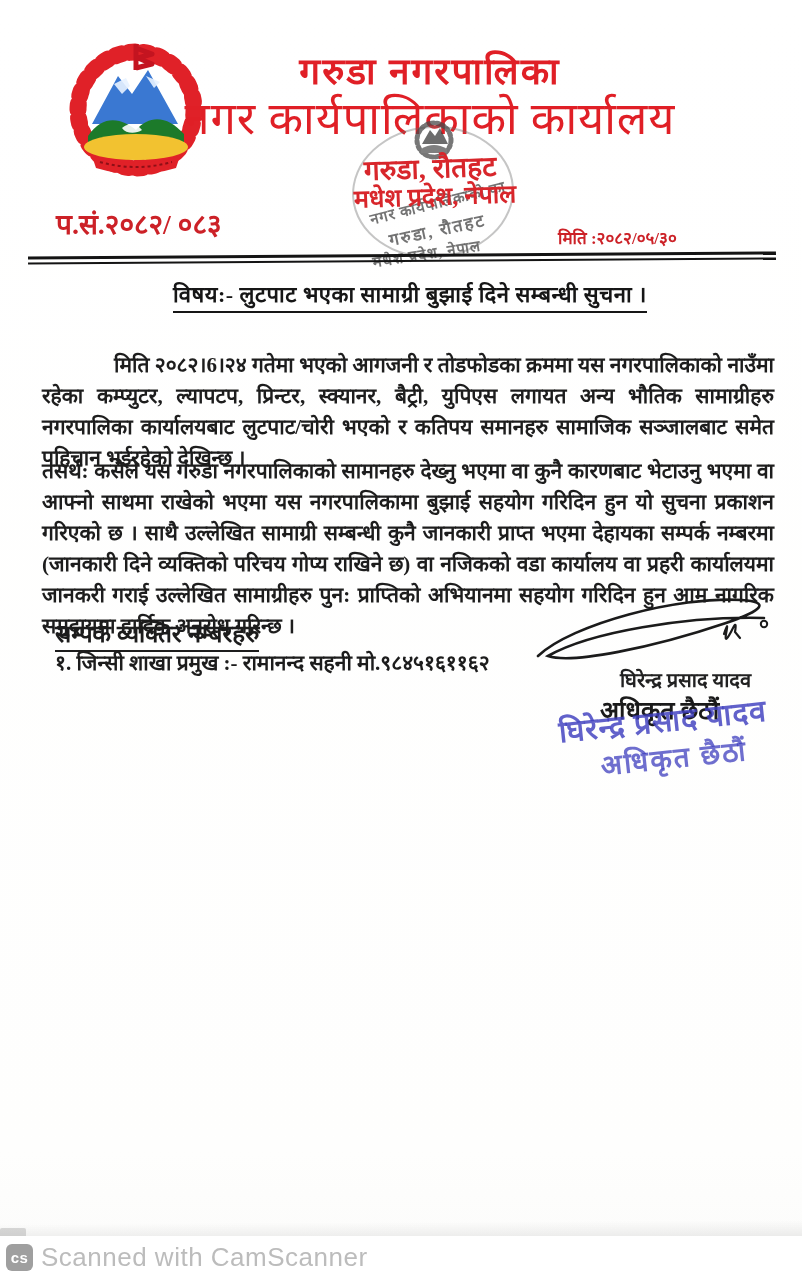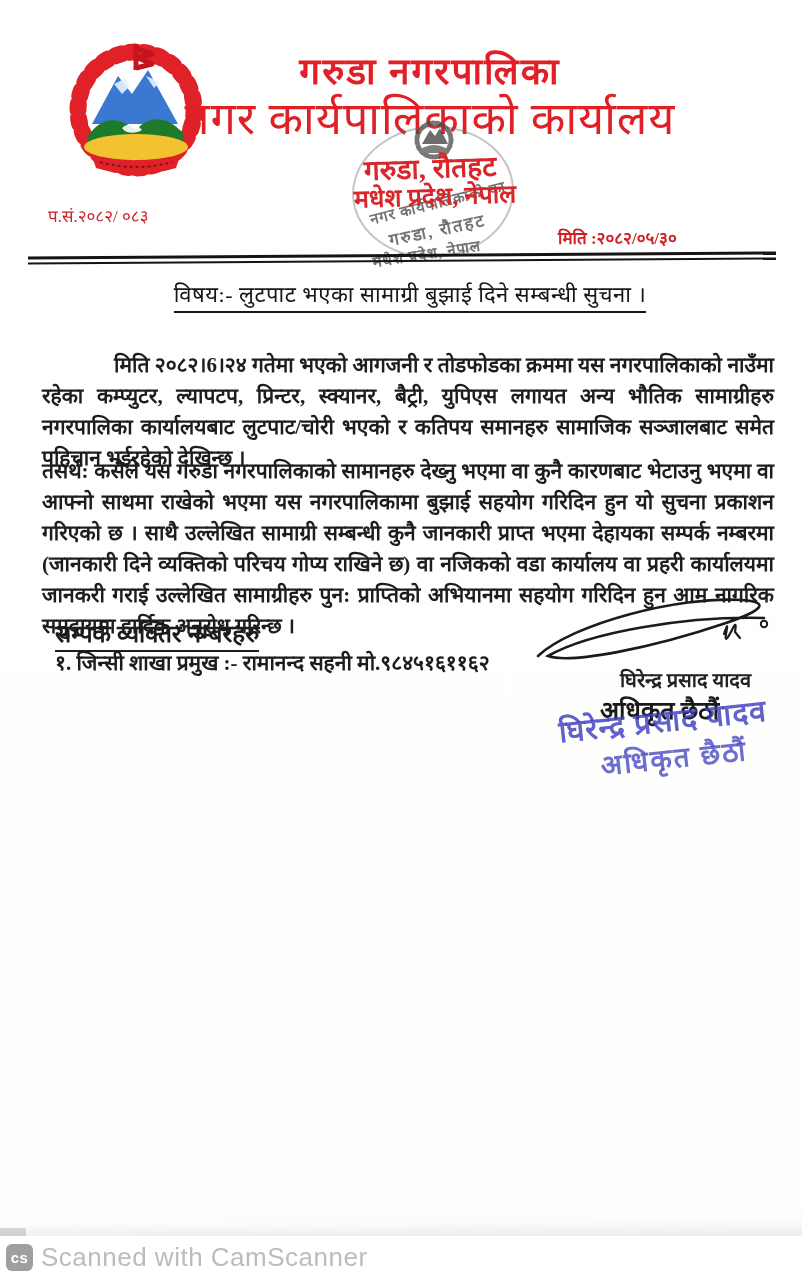--- a/index.html
+++ b/index.html
@@ -35,33 +35,33 @@
   .addr1 {
     position:absolute; left:300px; top:148px; width:260px; text-align:center;
     font-size:28px; font-weight:bold; color:#d8262b; transform:rotate(-2deg); white-space:nowrap;
   }
   .addr2 {
     position:absolute; left:295px; top:178px; width:280px; text-align:center;
     font-size:25px; font-weight:bold; color:#d8262b; transform:rotate(-2deg); white-space:nowrap;
   }
   
   .refno {
-    position:absolute; left:48px; top:204px; font-size:17px; font-weight:normal; color:#cc2127;
+    position:absolute; left:56px; top:204px; font-size:28px; font-weight:bold; color:#cc2127;
   }
   .datefield {
     position:absolute; left:558px; top:226px; font-size:17px; font-weight:bold; color:#cc2127; white-space:nowrap;
   }
   
   .rulewrap { position:absolute; left:28px; top:254px; width:748px; transform:rotate(-0.4deg); }
   .rule1 { height:3px; background:#141414; }
   .rule2 { height:2px; background:#141414; margin-top:3px; }
   
   .subjectwrap { position:absolute; left:0; top:278px; width:820px; text-align:center; }
   .subject {
-    display:inline-block; font-size:22px; font-weight:normal; color:#161616;
+    display:inline-block; font-size:22px; font-weight:bold; color:#161616;
     border-bottom:2px solid #161616; padding-bottom:3px; letter-spacing:0.5px;
   }
   
   .para {
     position:absolute; left:42px; width:732px; font-size:21px; line-height:31px;
     text-align:justify; font-weight:600; color:#1d1d1d;
   }
   .para.p1 { top:350px; text-indent:72px; }
   .para.p2 { top:456px; }
   

